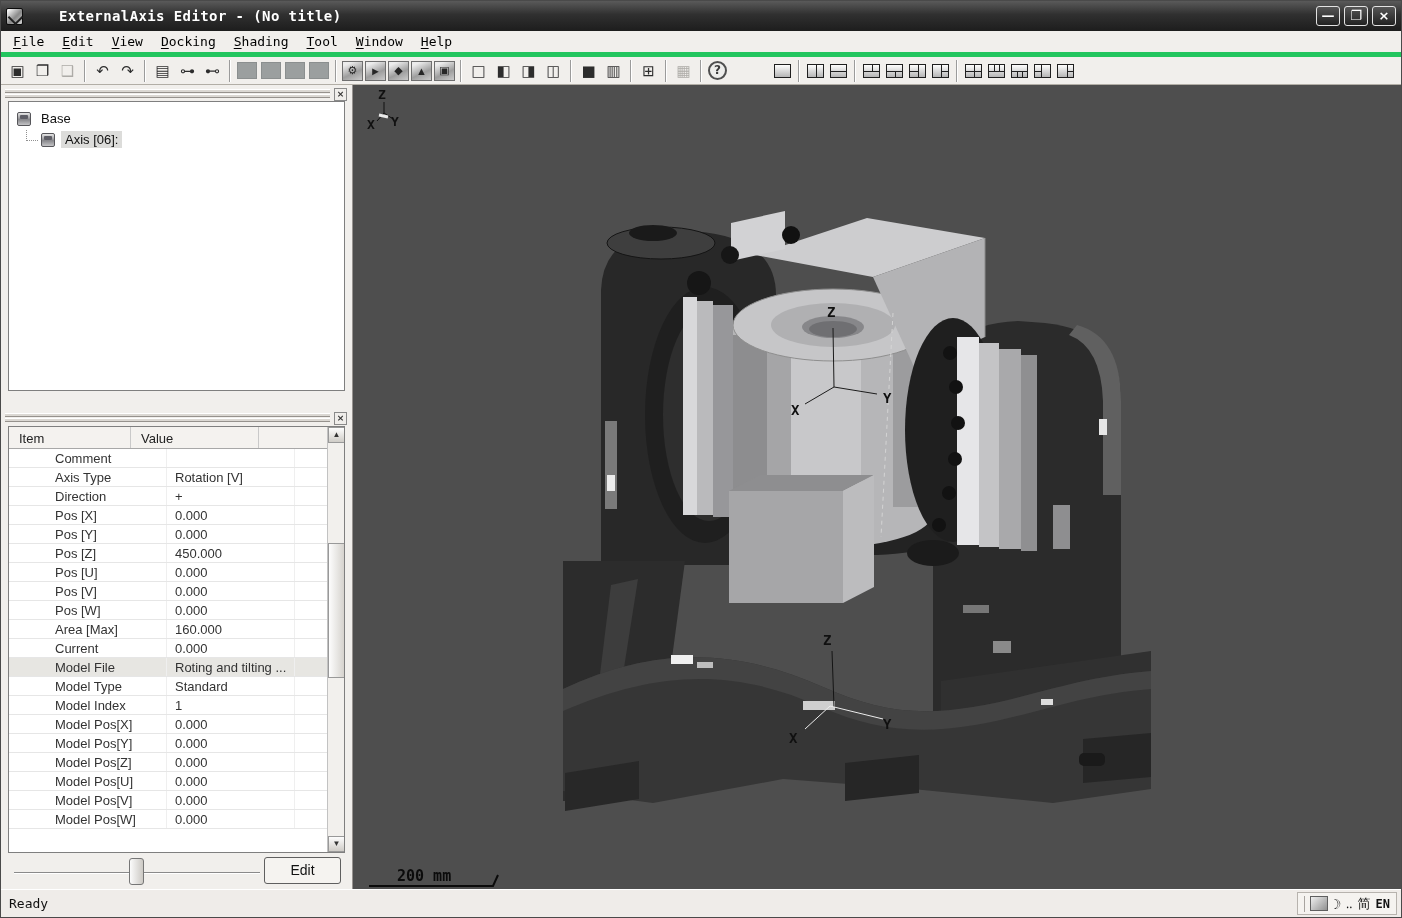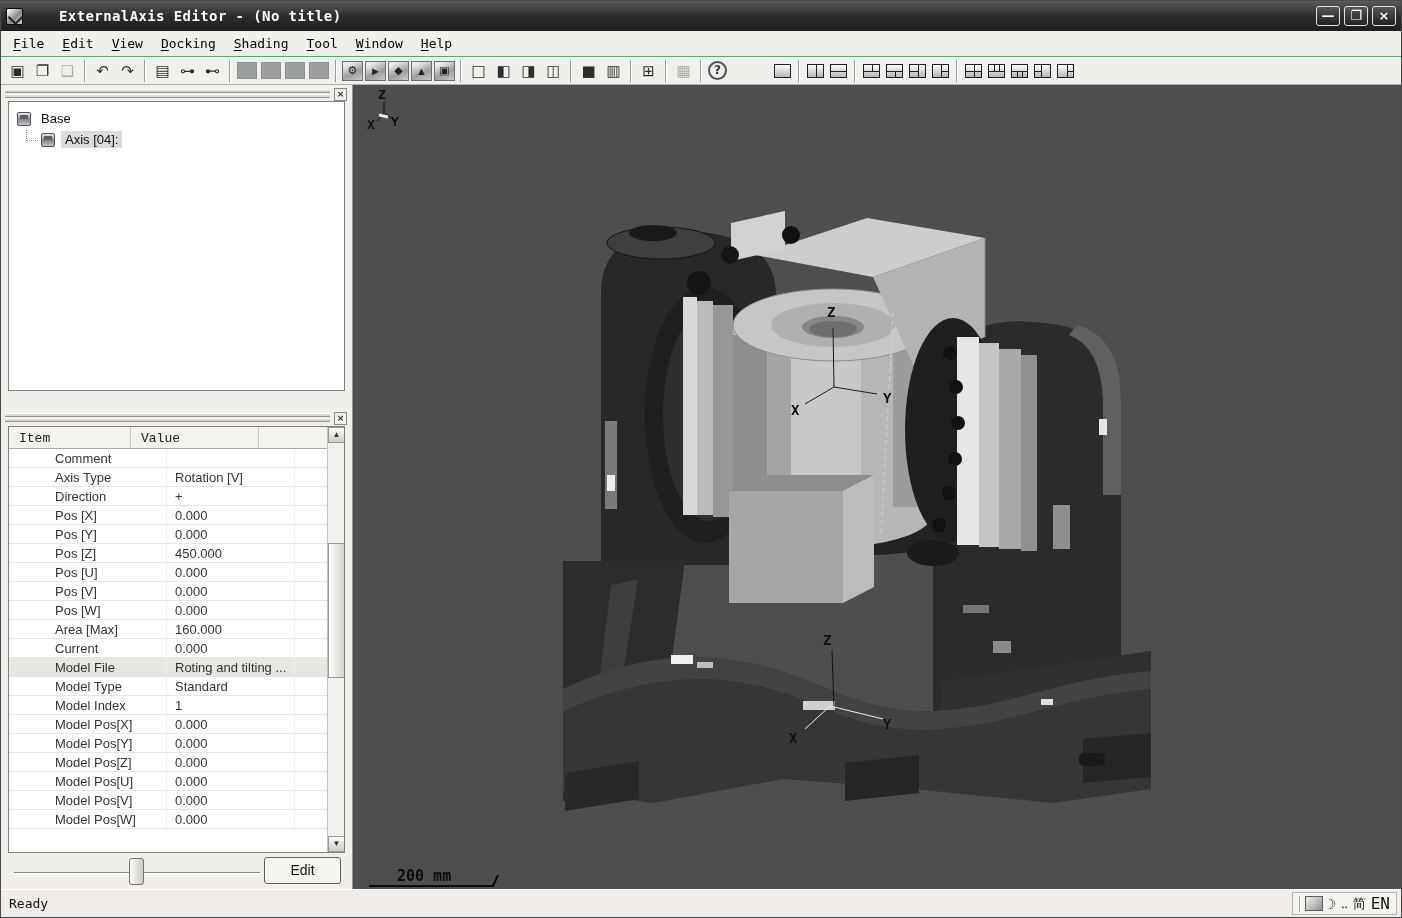--- a/index.html
+++ b/index.html
@@ -12,21 +12,21 @@
   .app-icon{width:17px;height:17px;border:1px solid #0c0c0c;border-radius:2px;
             background:linear-gradient(135deg,#f2f2f2 10%,#8a8a8a 55%,#d2d2d2);position:relative;}
   .app-icon::after{content:"";position:absolute;left:3px;top:3px;width:9px;height:9px;
             border-left:2px solid #222;border-bottom:2px solid #222;transform:rotate(-45deg);}
   .title{font-family:"DejaVu Sans Mono",monospace;font-weight:bold;font-size:14px;margin-left:7px;
          letter-spacing:.4px;flex:1;white-space:nowrap;}
   .winbtns{display:flex;gap:4px;}
   .wbtn{width:24px;height:20px;background:linear-gradient(#565656,#222);border:1px solid #e2e2e2;
         border-radius:3px;color:#fff;font:bold 13px/18px "DejaVu Sans",sans-serif;text-align:center;cursor:default;}
   
-  .menubar{height:26px;background:#f1efec;border-bottom:1px solid #22c55e;display:flex;align-items:center;
+  .menubar{height:26px;background:#f1efec;border-bottom:5px solid #22c55e;display:flex;align-items:center;
            font-family:"DejaVu Sans Mono",monospace;font-size:13px;color:#000;padding-left:3px;}
   .menu-item{padding:3px 9px;cursor:default;}
   .menu-item u{text-underline-offset:2px;}
   
   .toolbar{height:28px;background:#f1efec;border-bottom:1px solid #b2aea6;display:flex;align-items:center;
            padding:0 4px;}
   .tsep{width:2px;height:22px;border-left:1px solid #9b9b9b;border-right:1px solid #fff;margin:0 4px;}
   .tgap{width:42px;height:1px;}
   .ticon{width:23px;height:22px;display:flex;align-items:center;justify-content:center;font-size:15px;
          color:#2d2d2d;font-family:"DejaVu Sans",sans-serif;margin:0 1px;}
@@ -56,21 +56,21 @@
   .node-icon{width:14px;height:14px;margin-right:6px;border:1px solid #56565a;border-radius:2px;
              background:linear-gradient(#e8e8e8,#88888c 55%,#c4c4c6);position:relative;}
   .node-icon::after{content:"";position:absolute;left:2px;top:2px;width:8px;height:4px;background:#5e5e66;border-radius:1px;}
   .tree-label{padding:1px 4px;white-space:nowrap;}
   .tree-label.sel{background:#dcdcda;}
   
   .propbox{position:absolute;left:7px;right:7px;top:341px;height:427px;background:#fff;
            border:1px solid #7f7f7f;overflow:hidden;}
   .tablearea{position:absolute;left:0;top:0;right:17px;bottom:0;overflow:hidden;}
   .thead{display:flex;height:22px;background:#f4f2ef;border-bottom:1px solid #a8a8a8;font-size:13px;color:#222;}
-  .th{padding:4px 0 0 10px;border-right:1px solid #c9c9c9;height:100%;font-family:Liberation Mono, monospace;}
+  .th{padding:4px 0 0 10px;border-right:1px solid #c9c9c9;height:100%;}
   .th:last-child{border-right:none;flex:1;}
   .tr{display:flex;height:19px;border-bottom:1px solid #e6e6e6;font-size:13px;color:#333;align-items:center;}
   .tr.hl{background:#e7e6e2;}
   .td{overflow:hidden;white-space:nowrap;border-right:1px solid #efefef;height:100%;padding-top:2px;}
   .td.c1{width:122px;padding-left:10px;margin-left:36px;}
   .td.c2{width:128px;padding-left:8px;}
   .td.c3{flex:1;border-right:none;}
   .vscroll{position:absolute;top:0;right:0;bottom:0;width:17px;background:#f2f0ed;border-left:1px solid #c2c2c2;}
   .sarrow{position:absolute;left:0;width:17px;height:16px;background:linear-gradient(#fdfdfd,#cfccc7);
           border:1px solid #999;font-size:8px;line-height:14px;text-align:center;color:#333;}
@@ -89,21 +89,21 @@
   .viewport svg{position:absolute;inset:0;}
   
   .statusbar{position:absolute;left:0;bottom:0;width:1402px;height:28px;background:#efece9;border-top:1px solid #fff;
              display:flex;align-items:center;font-family:"DejaVu Sans Mono",monospace;font-size:13px;color:#111;
              padding:0 4px;}
   .statusmsg{flex:1;padding-left:4px;}
   .tray{display:flex;align-items:center;gap:5px;border:1px solid #b7b3ae;background:#f5f3f0;height:23px;
         padding:0 6px;margin-right:2px;}
   .traysep{width:1px;height:16px;background:#a8a4a0;}
   .kbicon{width:18px;height:15px;border:1px solid #5f5f5f;background:linear-gradient(135deg,#f0f0f0,#909090);}
-  .moon{font-size:14px;line-height:14px;} .dots{font-size:12px;} .cjk{font-size:13px;} .lang{font-size:16px;font-weight:normal;}
+  .moon{font-size:14px;line-height:14px;} .dots{font-size:12px;} .cjk{font-size:13px;} .lang{font-size:12px;font-weight:bold;}
 </style>
 </head>
 <body>
 
 <div class="window">
 
   <div class="titlebar">
     <div class="app-icon"></div>
     <div class="title">ExternalAxis Editor - (No title)</div>
     <div class="winbtns">
@@ -217,21 +217,21 @@
       <div class="grip" style="top:4px"></div>
       <div class="dockx" style="top:3px">×</div>
       <div class="treebox" id="treebox">
           <div class="tree-row">
             <span class="node-icon"></span>
             <span class="tree-label">Base</span>
           </div>
           <div class="tree-row">
             <span class="connector"></span>
             <span class="node-icon"></span>
-            <span class="tree-label sel">Axis [04]:</span>
+            <span class="tree-label sel">Axis [06]:</span>
           </div>
         </div>
 
       <div class="grip" style="top:328px"></div>
       <div class="dockx" style="top:327px">×</div>
       <div class="propbox">
         <div class="tablearea" id="tablearea">
             <div class="thead">
               <div class="th" style="width: 122px;">Item</div>
               <div class="th" style="width: 128px;">Value</div>

